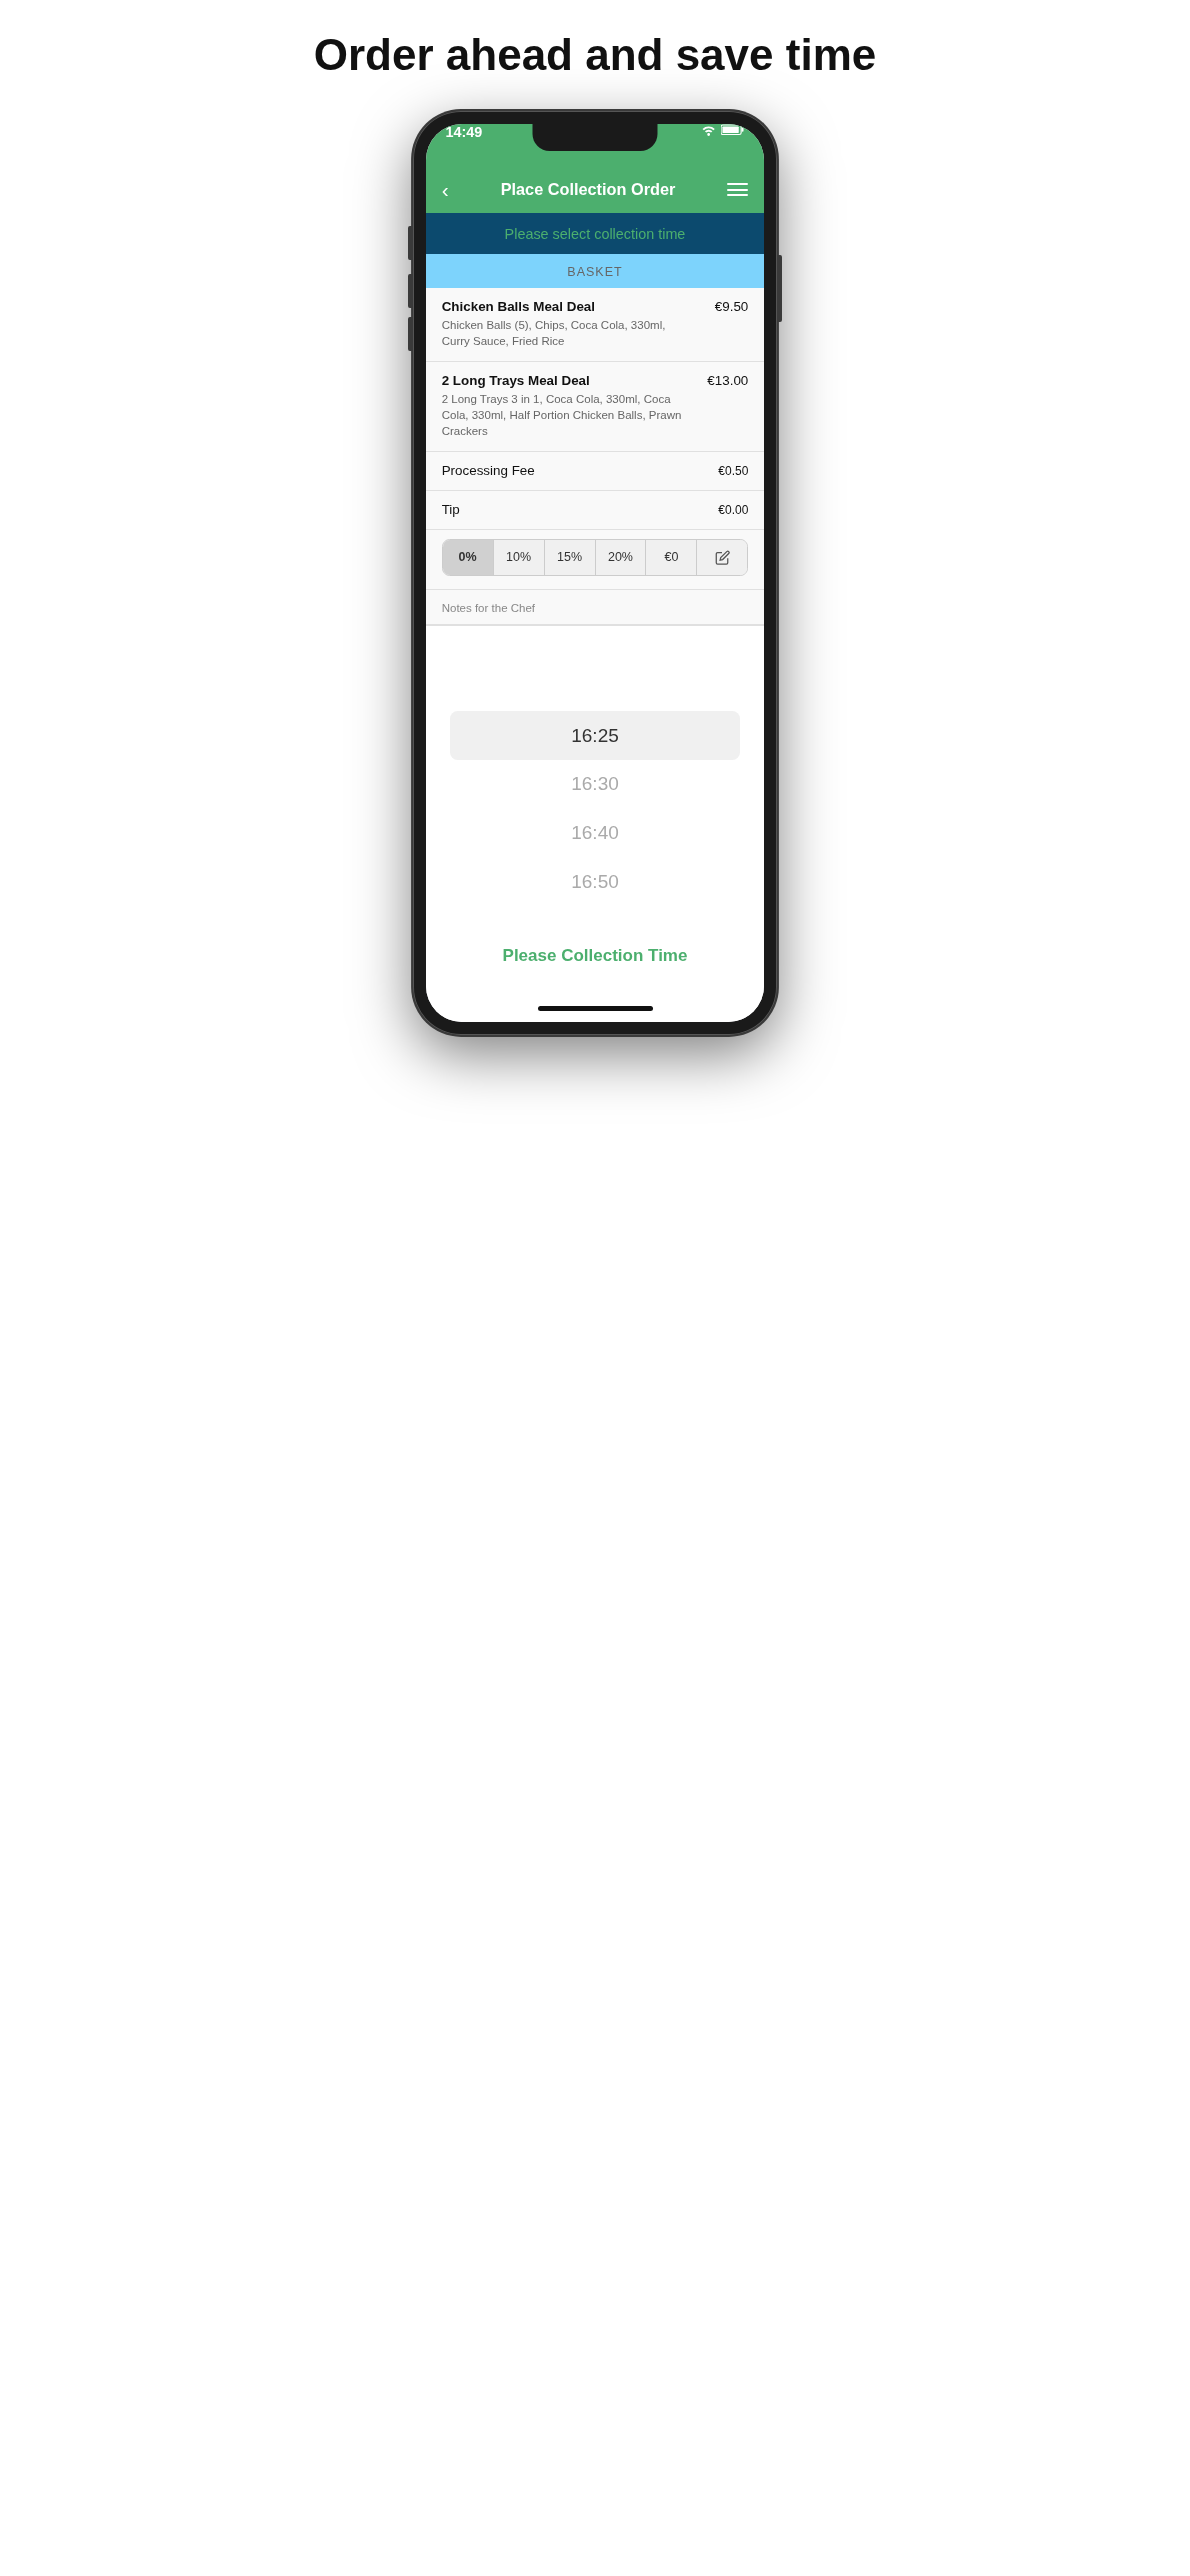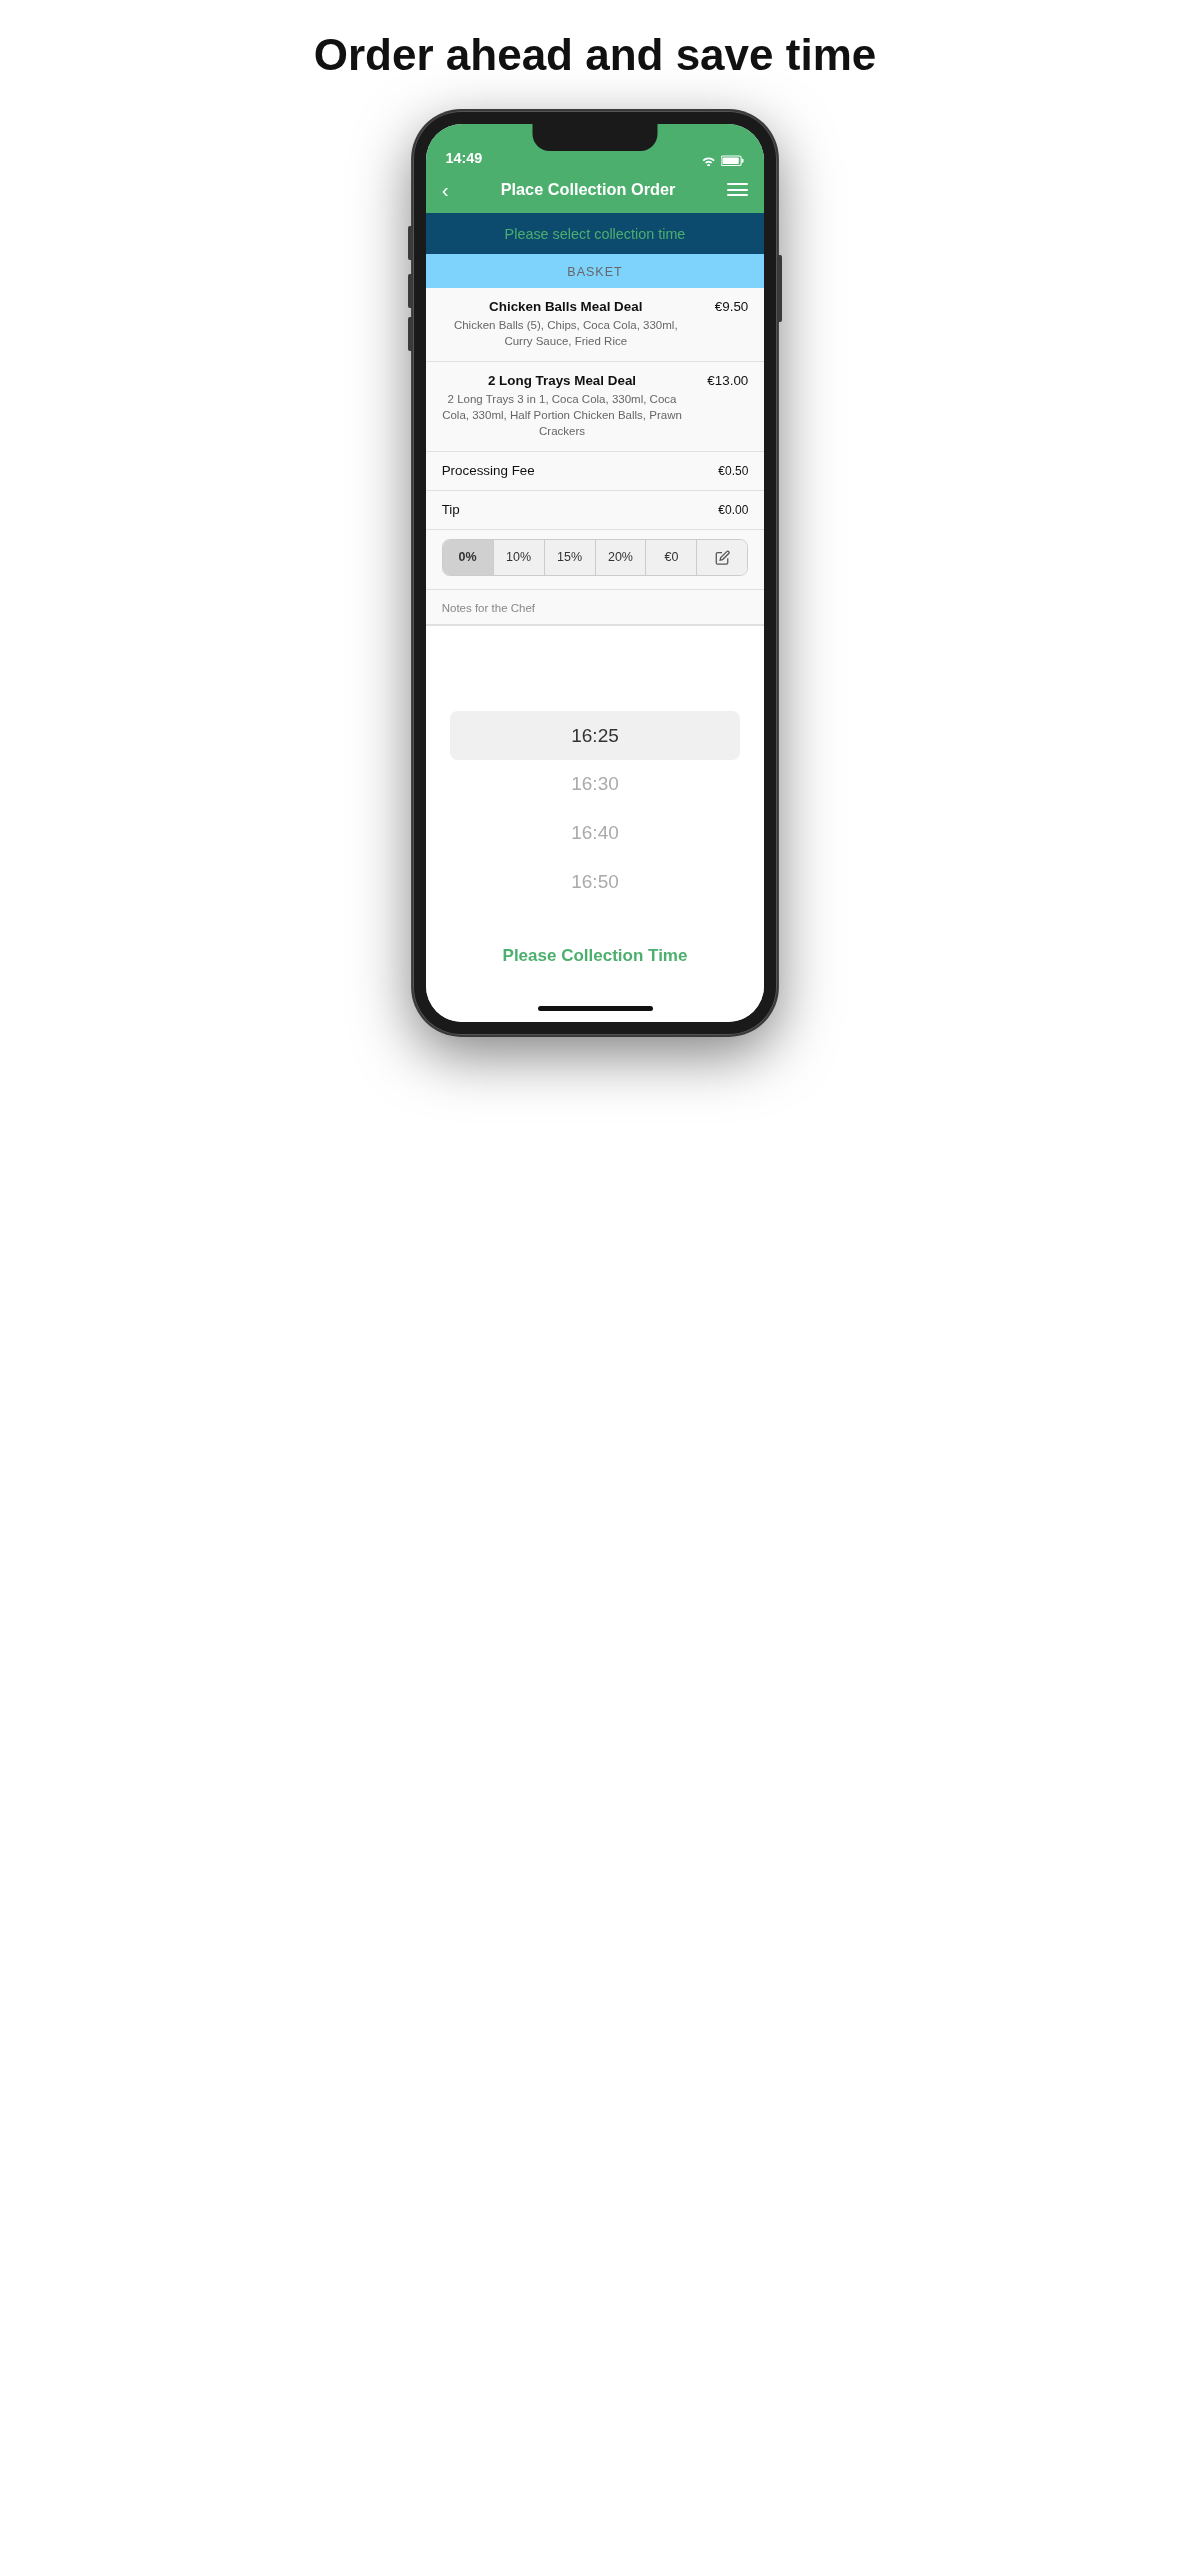--- a/index.html
+++ b/index.html
@@ -64,21 +64,21 @@
       border-radius: 36px;
       overflow: hidden;
       position: relative;
     }
 
     
     .notch-bar {
       background: #4caf6e;
       height: 42px;
       display: flex;
-      align-items: flex-end;
+      align-items: flex-start;
       justify-content: space-between;
       padding: 0 19px;
       position: relative;
     }
 
     .notch {
       position: absolute;
       top: 0;
       left: 50%;
       transform: translateX(-50%);
@@ -175,21 +175,20 @@
       background: #f9f9f9;
     }
 
     .basket-item {
       padding: 11.5px 15.3px;
       border-bottom: 1px solid #e0e0e0;
       display: flex;
       justify-content: space-between;
       align-items: flex-start;
       gap: 25px;
-      text-align: center;
     }
 
     .item-info {
       flex: 1;
     }
 
     .item-name {
       font-size: 13.4px;
       font-weight: 600;
       color: #111;

